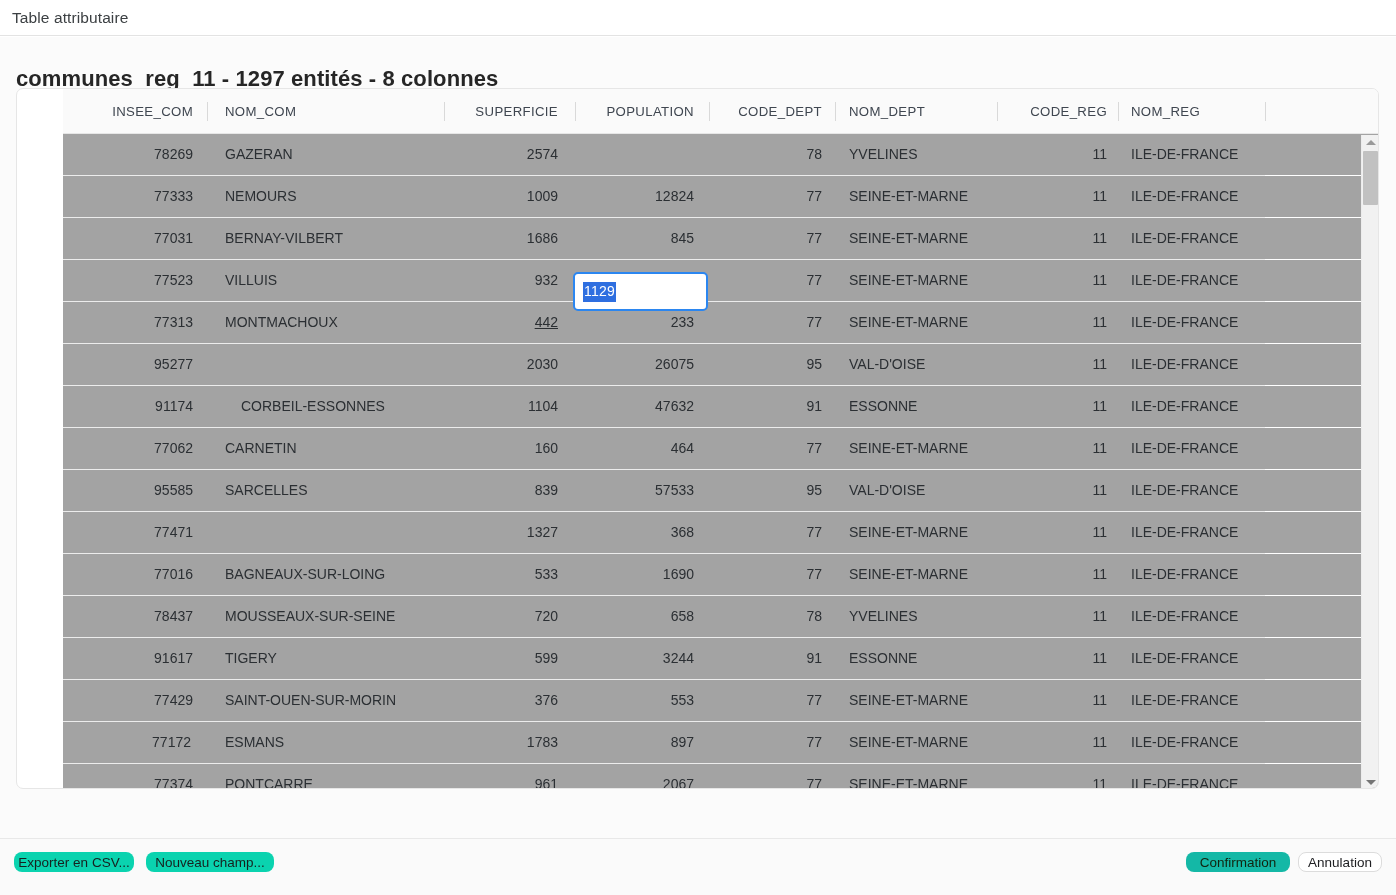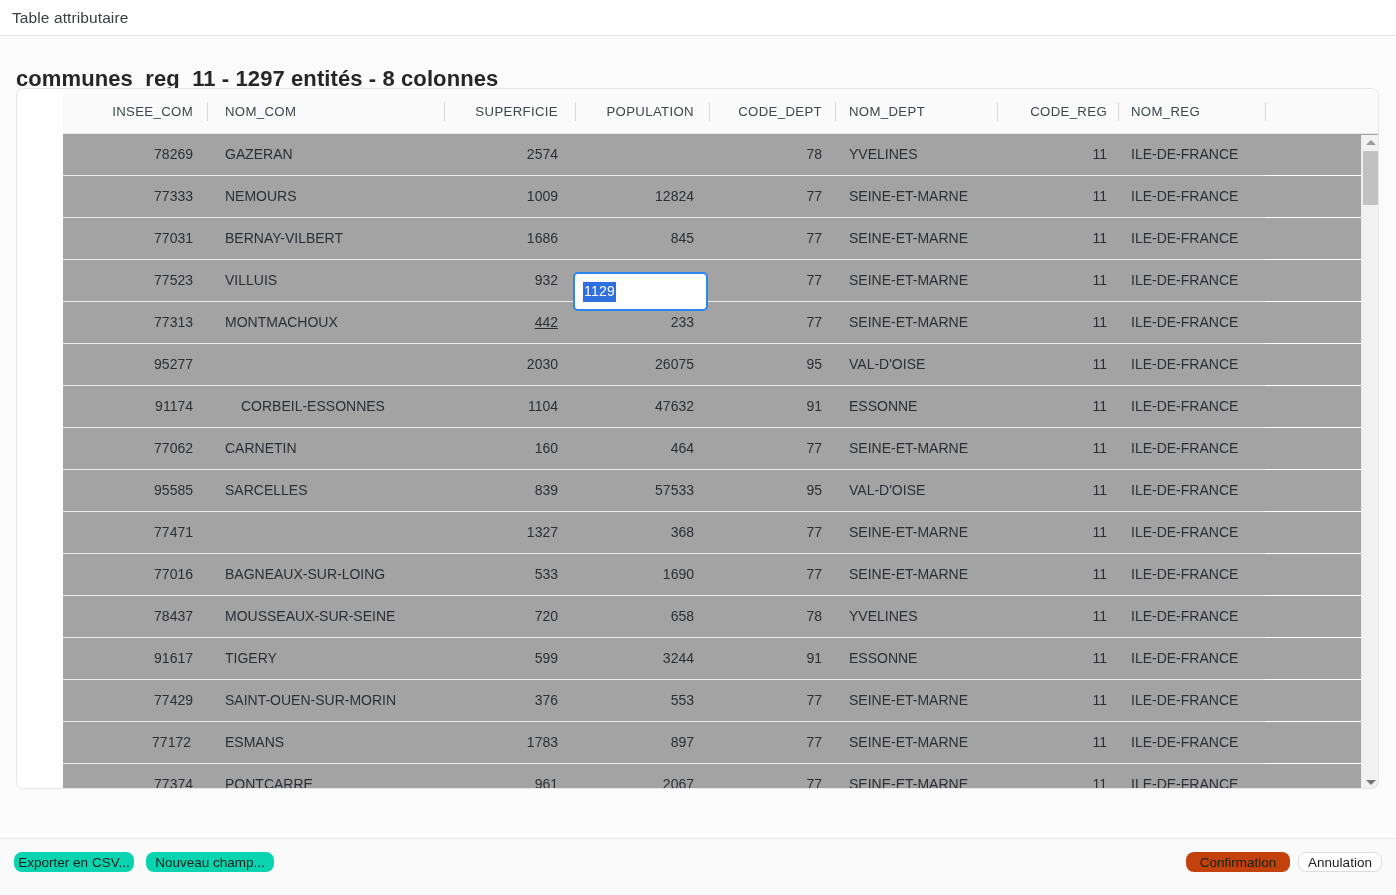--- a/index.html
+++ b/index.html
@@ -220,21 +220,21 @@
     white-space: nowrap;
     cursor: default;
     border: none;
     padding: 0 12px;
   }
   .btn-teal {
     background: #0ad3af;
     color: #17211f;
   }
   .btn-green {
-    background: #c2410c;
+    background: #14b8a6;
     color: #12240f;
   }
   .btn-white {
     background: #ffffff;
     color: #202124;
     border: 1px solid #dcdcdc;
   }
 
   #btn-export    { left: 14px;   width: 120px; }
   #btn-newfield  { left: 146px;  width: 128px; }

